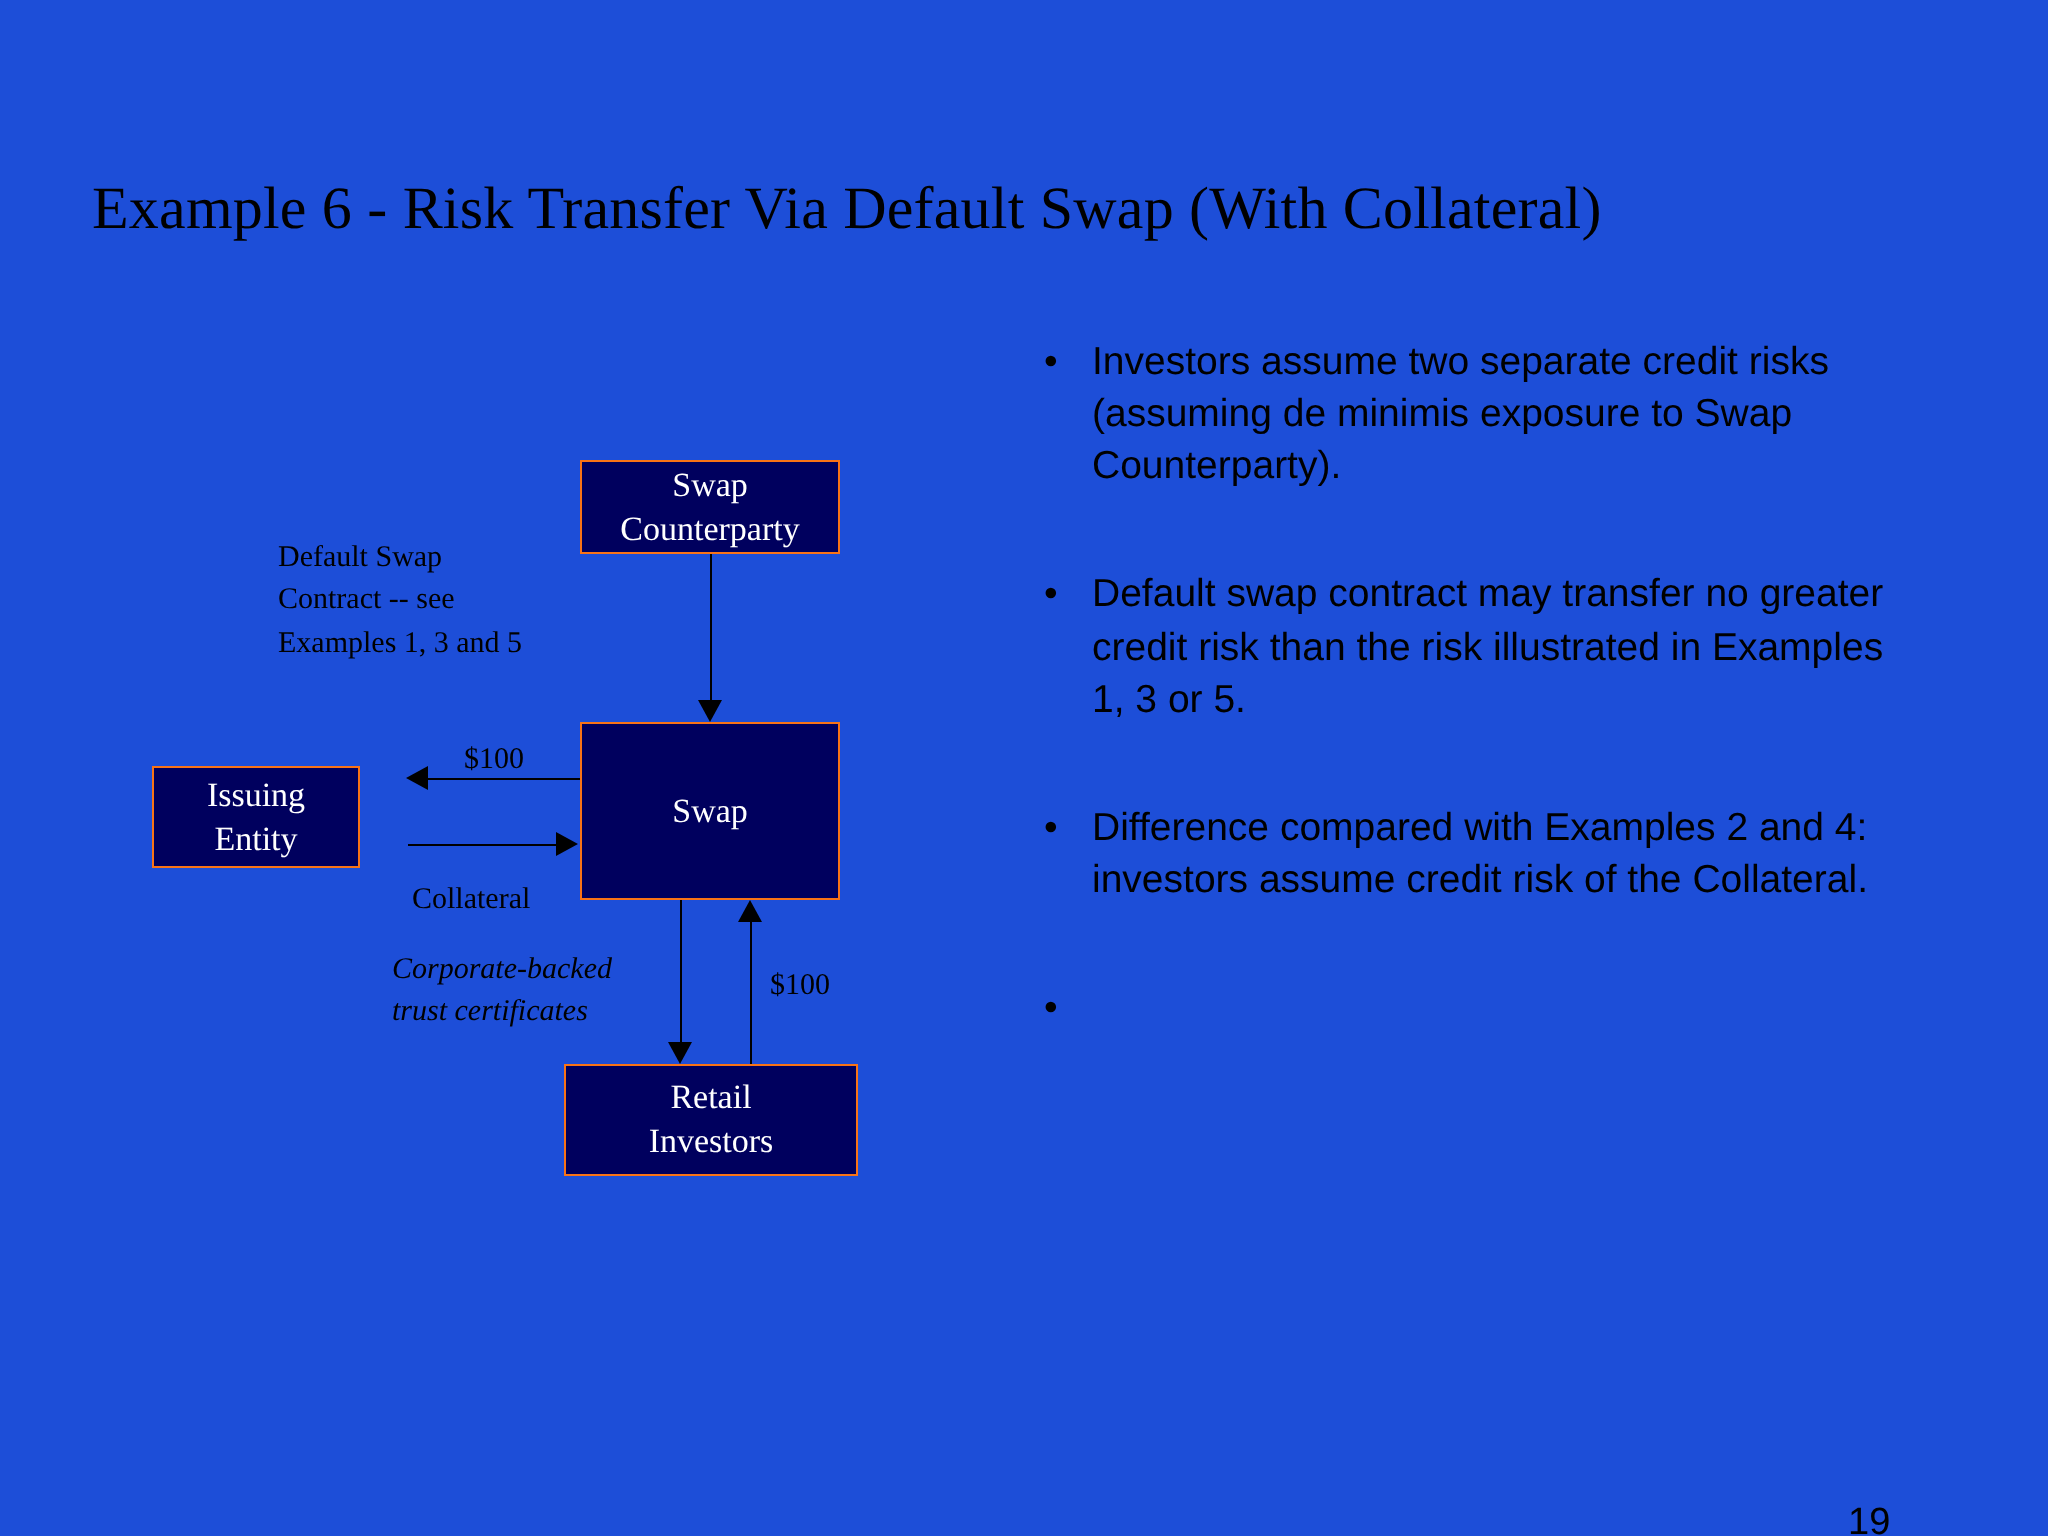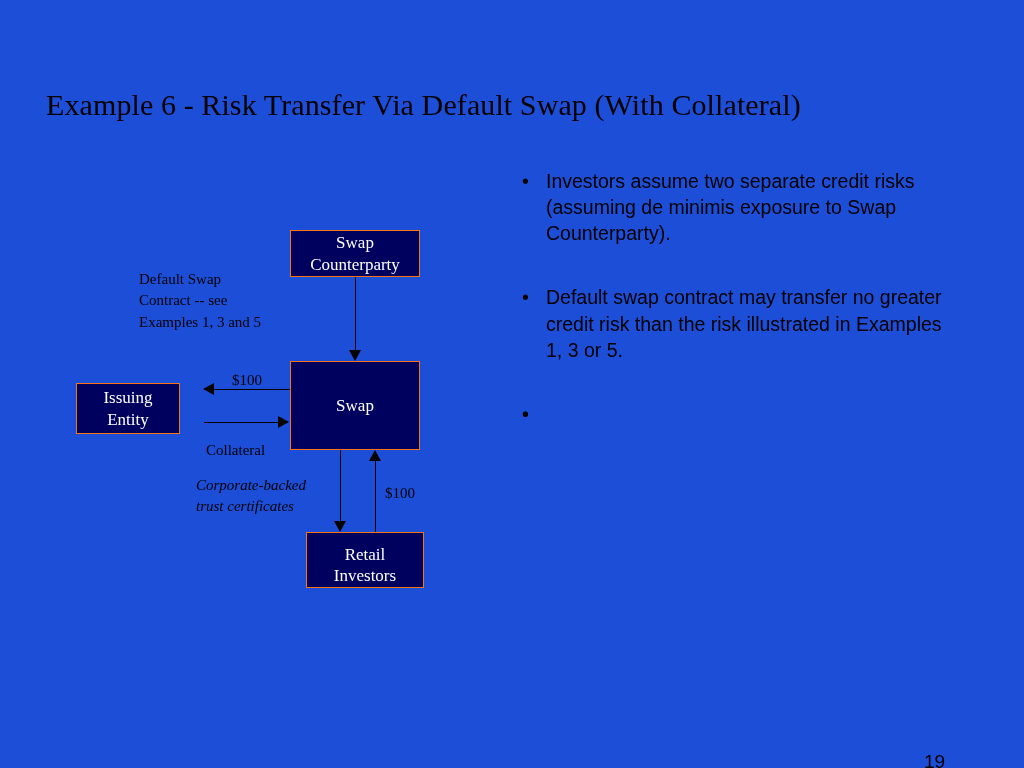--- a/index.html
+++ b/index.html
@@ -52,21 +52,21 @@
     display: flex;
     flex-direction: column;
     align-items: center;
     justify-content: center;
   }
   .node-box .nl { display: block; }
 
   #box-swap-counterparty { left: 290px; top: 230px; width: 130px; height: 47px; }
   #box-trust             { left: 290px; top: 361px; width: 130px; height: 89px; }
   #box-issuing-entity    { left: 76px;  top: 383px; width: 104px; height: 51px; }
-  #box-retail-investors  { left: 306px; top: 532px; width: 118px; height: 56px; justify-content: flex-end; }
+  #box-retail-investors  { left: 282px; top: 532px; width: 147px; height: 56px; }
 
   
   .diagram-label {
     position: absolute;
     font-family: "Liberation Serif", serif;
     font-size: 15px;
     line-height: 1.42;
     color: #000000;
     white-space: pre-line;
   }
@@ -232,20 +232,21 @@
     <div class="bullet-item">
       <span class="bullet-dot">•</span>
       <span>Investors assume two separate credit risks (assuming de minimis exposure to Swap Counterparty).</span>
     </div>
     <div class="bullet-item">
       <span class="bullet-dot">•</span>
       <span>Default swap contract may transfer no greater credit risk than the risk illustrated in Examples 1, 3 or 5.</span>
     </div>
     <div class="bullet-item">
       <span class="bullet-dot">•</span>
+      <span>Difference compared with Examples 2 and 4:  investors assume credit risk of the Collateral.</span>
     </div>
     <div class="bullet-item">
       <span class="bullet-dot">•</span>
     </div>
   </div>
 
   <div id="page-number">19</div>
 
 </div>
 

